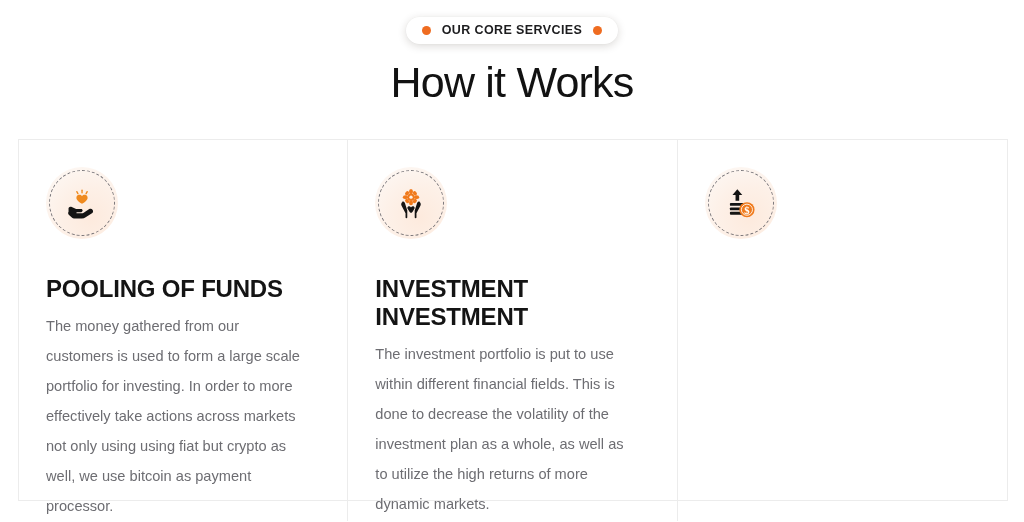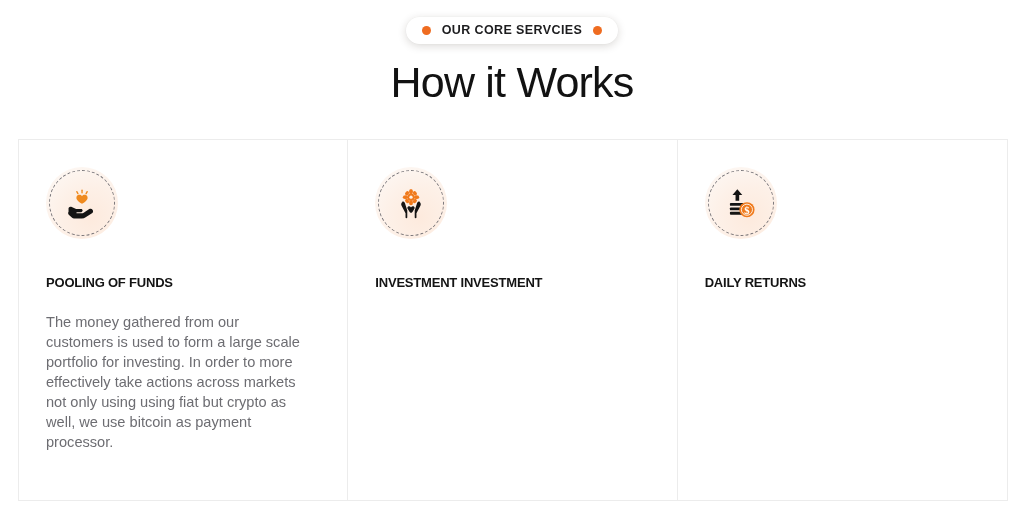--- a/index.html
+++ b/index.html
@@ -96,29 +96,29 @@
     position: absolute;
     left: 3px; top: 3px; right: 3px; bottom: 3px;
     border-radius: 50%;
     border: 1.4px dashed #4a4a52;
     opacity: 0.75;
   }
   .icon-circle svg { position: relative; display: block; }
 
   
   .card-title {
-    font-size: 13px;
+    font-size: 24px;
     font-weight: bold;
     letter-spacing: -0.2px;
     color: #141414;
-    margin-bottom: 22px;
+    margin-bottom: 8px;
   }
   .card-body {
     font-size: 14.6px;
-    line-height: 20px;
+    line-height: 30px;
     color: #6d6d72;
     max-width: 262px;
   }
 </style>
 </head>
 <body>
 
 <div class="page">
 
   <div class="badge-wrap">
@@ -165,33 +165,33 @@
               <ellipse cx="19.1" cy="21.5" rx="2.2" ry="2.9" transform="rotate(-45 19.1 21.5)"></ellipse>
             </g>
             <circle cx="24" cy="16.6" r="2.1" fill="#fdf1e6"></circle>
           </g>
           <path fill="#141414" d="M12.6 22.4c1.6-.5 3.3.4 3.8 2l2.9 9.1v8.8c0 .6-.5 1.1-1.1 1.1s-1.1-.5-1.1-1.1v-5.4l-5-9.3c-1-1.8-.4-4.1 1.5-5.2z"></path>
           <path fill="#141414" d="M35.4 22.4c-1.6-.5-3.3.4-3.8 2l-2.9 9.1v8.8c0 .6.5 1.1 1.1 1.1s1.1-.5 1.1-1.1v-5.4l5-9.3c1-1.8.4-4.1-1.5-5.2z"></path>
           <path fill="#141414" d="M20.4 28.4c1.1-.7 2.5-.4 3.2.6l.4.6.4-.6c.7-1 2.1-1.3 3.2-.6 1 .7 1.3 2 .7 3l-2.5 4.1c-.8 1.3-2.7 1.3-3.5 0l-2.5-4.1c-.7-1-.4-2.3.6-3z"></path>
         </svg>
       </div>
       <h2 class="card-title">INVESTMENT INVESTMENT</h2>
+      <p class="card-body">The investment portfolio is put to use within different financial fields. This is done to decrease the volatility of the investment plan as a whole, as well as to utilize the high returns of more dynamic markets.</p>
     </div>
 
     <div class="card">
       <div class="icon-circle">
         <svg width="38" height="38" viewBox="0 0 48 48" aria-hidden="true">
           <g fill="#141414">
             <path d="M19.4 6.5 25.6 14h-3.9v7.2h-4.6V14h-3.9z"></path>
             <rect x="10" y="24" width="17" height="3.6" rx="1.1"></rect>
             <rect x="10" y="29.6" width="17" height="3.6" rx="1.1"></rect>
             <rect x="10" y="35.2" width="17" height="3.6" rx="1.1"></rect>
           </g>
           <circle cx="31.5" cy="32.5" r="9.6" fill="#f07a1c"></circle>
           <circle cx="31.5" cy="32.5" r="7" fill="none" stroke="#fdf2e8" stroke-width="1.2"></circle>
           <text x="31.5" y="37.4" text-anchor="middle" font-family="'Liberation Serif', serif" font-size="13.5" font-weight="bold" fill="#ffffff">$</text>
         </svg>
       </div>
-      <h2 class="card-title">DAILY RETURNS</h2>
     </div>
 
   </div>
 </div>
 
 </body></html>

